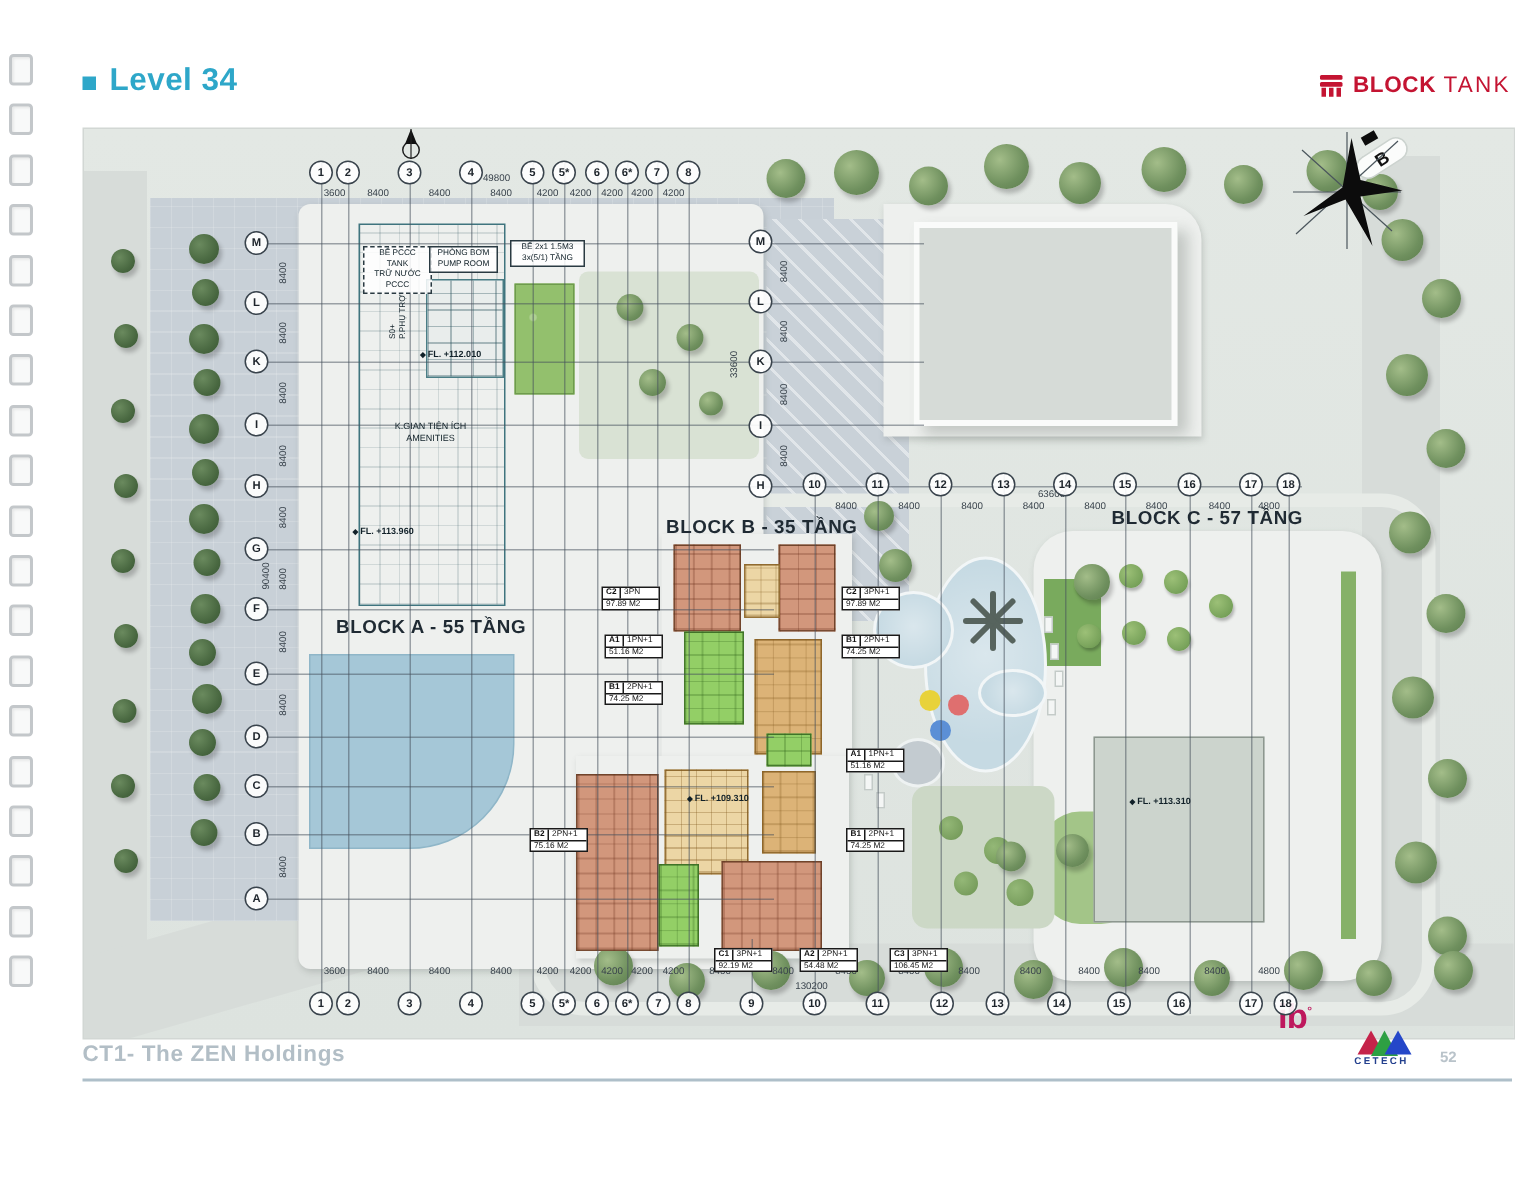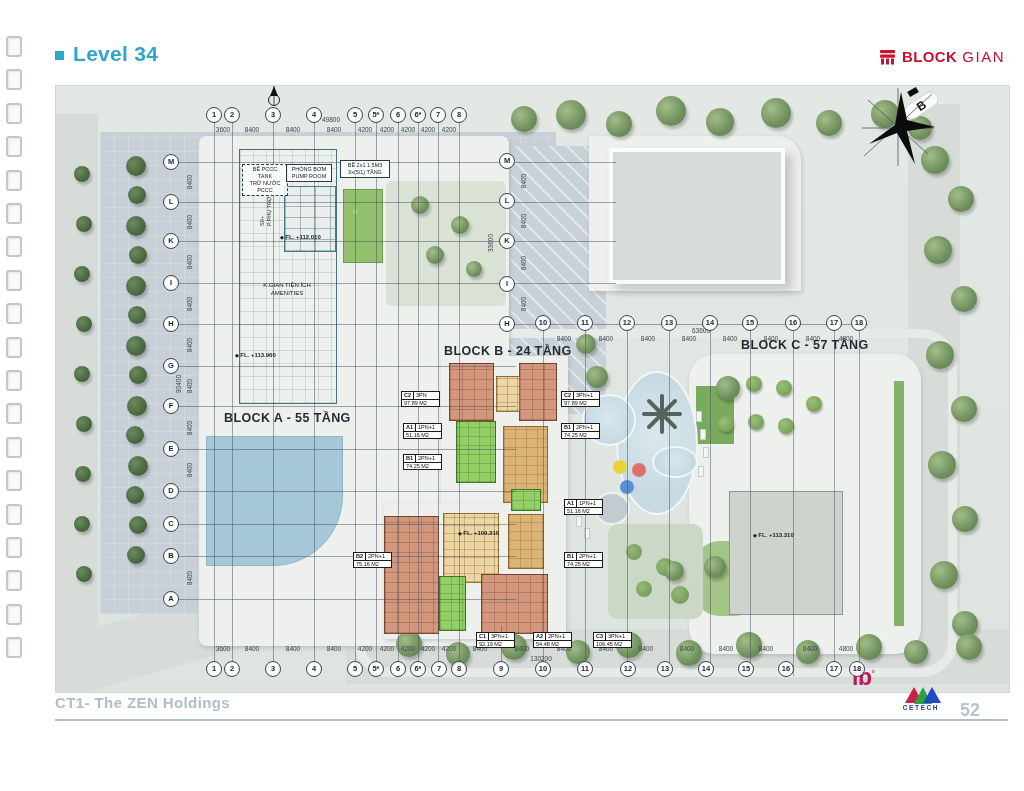--- a/index.html
+++ b/index.html
@@ -91,21 +91,21 @@
   .ph-hold{font-size:13.5px;font-weight:700;font-style:italic;color:#f4dc00;
      text-shadow:0 0 1px #caa;letter-spacing:.2px;}
   .ph-tag{font-size:7.5px;font-weight:700;font-style:italic;color:#21a038;text-align:right;margin-top:-1px;}
   .ib{position:absolute;left:852px;top:664px;font-size:23px;font-weight:800;color:#be185d;
      letter-spacing:-.5px;}
   .ib sup{font-size:8px;}
   .cetech{position:absolute;left:901px;top:687px;text-align:center;}
   .ce-tris{display:flex;margin-left:4px;}
   .ce-tri{width:0;height:0;border-left:9px solid transparent;border-right:9px solid transparent;}
   .ce-label{font-size:6.5px;font-weight:700;color:#24408e;letter-spacing:1.6px;margin-top:0px;}
-  .ftr-page{position:absolute;left:960px;top:700px;font-size:18px;font-weight:700;color:#b9c3ca;}
+  .ftr-page{position:absolute;left:960px;top:700px;font-size:10px;font-weight:700;color:#b9c3ca;}
 </style>
 </head>
 <body>
 
 <div class="page">
 
   <div id="binding">
       <div class="hole" style="top: 36px;"></div>
       <div class="hole" style="top: 69.4px;"></div>
       <div class="hole" style="top: 102.8px;"></div>
@@ -133,21 +133,21 @@
   </div>
   <div class="brand">
     <svg width="19" height="16" viewBox="0 0 19 16">
       <rect x="2" y="1" width="15" height="3.2" rx="1" fill="#c41432"></rect>
       <rect x="2" y="5.6" width="15" height="3.2" rx="1" fill="#c41432"></rect>
       <rect x="3" y="9.5" width="3" height="6" fill="#c41432"></rect>
       <rect x="8" y="9.5" width="3" height="6" fill="#c41432"></rect>
       <rect x="13" y="9.5" width="3" height="6" fill="#c41432"></rect>
     </svg>
     <span class="brand-bold">BLOCK</span>
-    <span class="brand-light">GIAN</span>
+    <span class="brand-light">TANK</span>
   </div>
 
   <div class="plan" id="plan">
 
     <div class="abs road" style="left:0;top:28px;width:42px;height:550px;"></div>
     <div class="abs road" style="left:852px;top:18px;width:52px;height:560px;"></div>
     <div class="abs road" style="left:-30px;top:505px;width:400px;height:60px;transform:rotate(-16deg);"></div>
     <div class="abs road" style="left:290px;top:543px;width:670px;height:55px;"></div>
 
     <div class="abs zone-parking" style="left:44px;top:46px;width:456px;height:482px;"></div>
@@ -191,21 +191,21 @@
     <div class="abs" style="left:576px;top:377px;width:14px;height:14px;border-radius:50%;background:#df6f6f;z-index:7;"></div>
     <div class="abs" style="left:564px;top:394px;width:14px;height:14px;border-radius:50%;background:#5b8fd6;z-index:7;"></div>
 
     <div class="abs" style="left:552px;top:438px;width:95px;height:95px;background:#ccd8c6;border-radius:10px;"></div>
 
     <div class="abs plate" style="left:385px;top:270px;width:127px;height:152px;"></div>
     <div class="abs plate" style="left:328px;top:418px;width:182px;height:135px;"></div>
     <div id="units"></div>
 
     <div class="blk-label" style="left:168px;top:325px;">BLOCK A - 55 TẦNG</div>
-    <div class="blk-label" style="left:388px;top:258px;">BLOCK B - 24 TẦNG</div>
+    <div class="blk-label" style="left:388px;top:258px;">BLOCK B - 35 TẦNG</div>
     <div class="blk-label" style="left:685px;top:252px;">BLOCK C - 57 TẦNG</div>
 
     <div class="ann annbox dashed" style="left:186px;top:78px;width:40px;">BỂ PCCC TANK
 TRỮ NƯỚC PCCC</div>
     <div class="ann annbox" style="left:230px;top:78px;width:40px;">PHÒNG BƠM
 PUMP ROOM</div>
     <div class="ann annbox" style="left:284px;top:74px;width:44px;">BỂ 2x1 1.5M3
 3x(5/1) TẦNG</div>
     <div class="ann rot90" style="left:203px;top:140px;">S0+
 P.PHỤ TRỢ</div>

